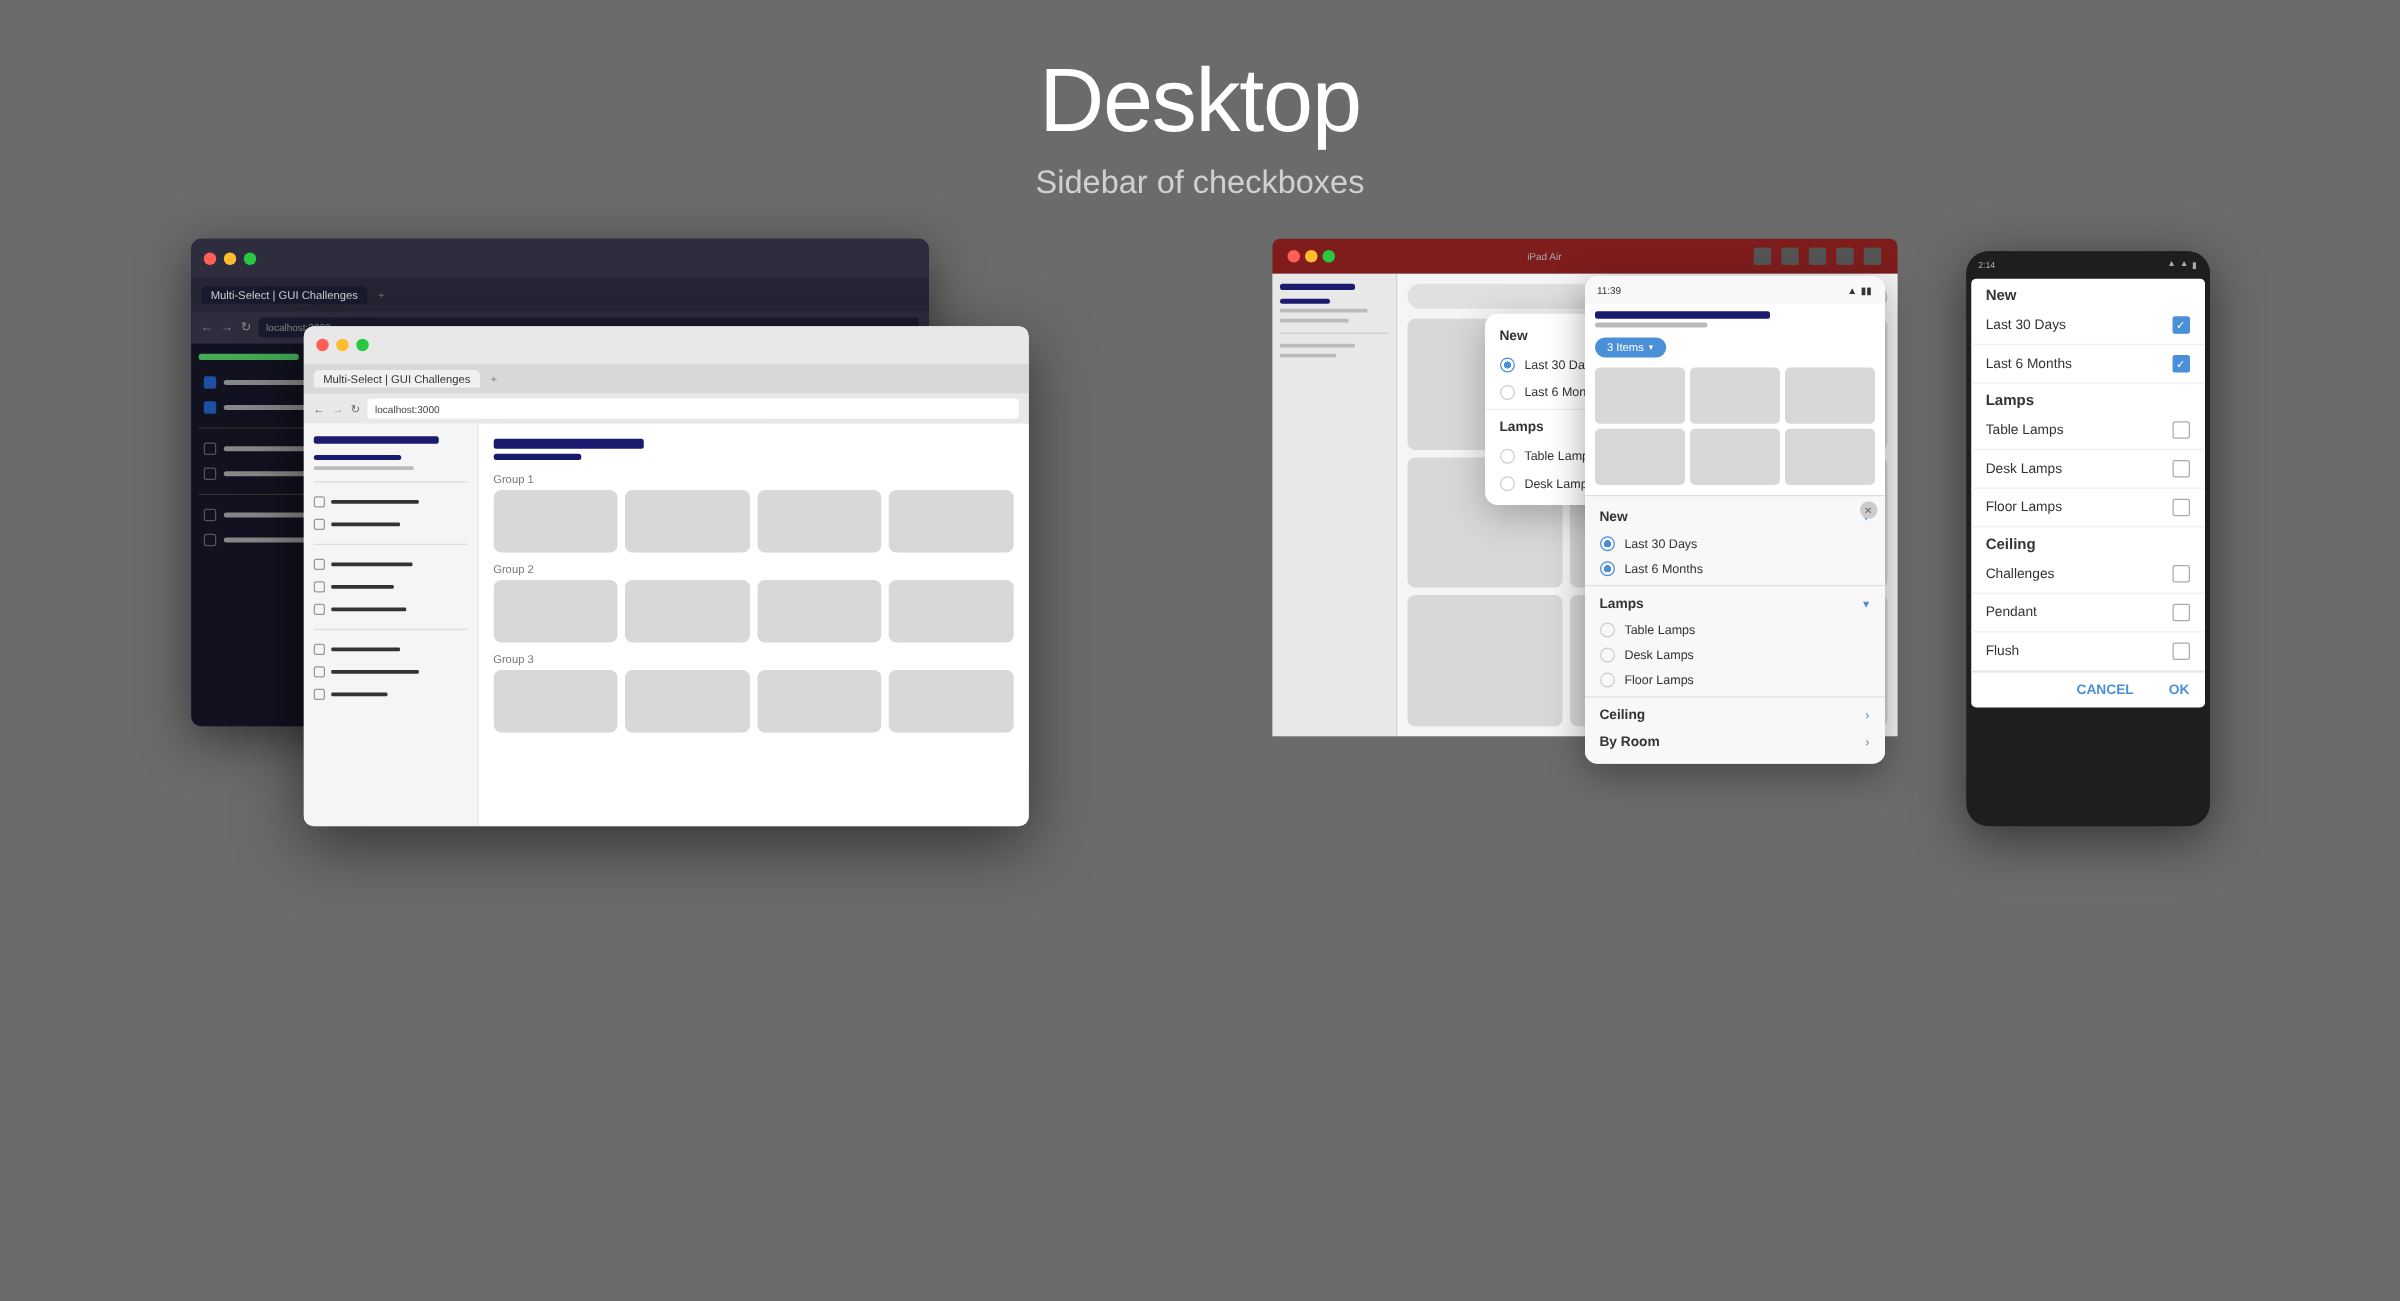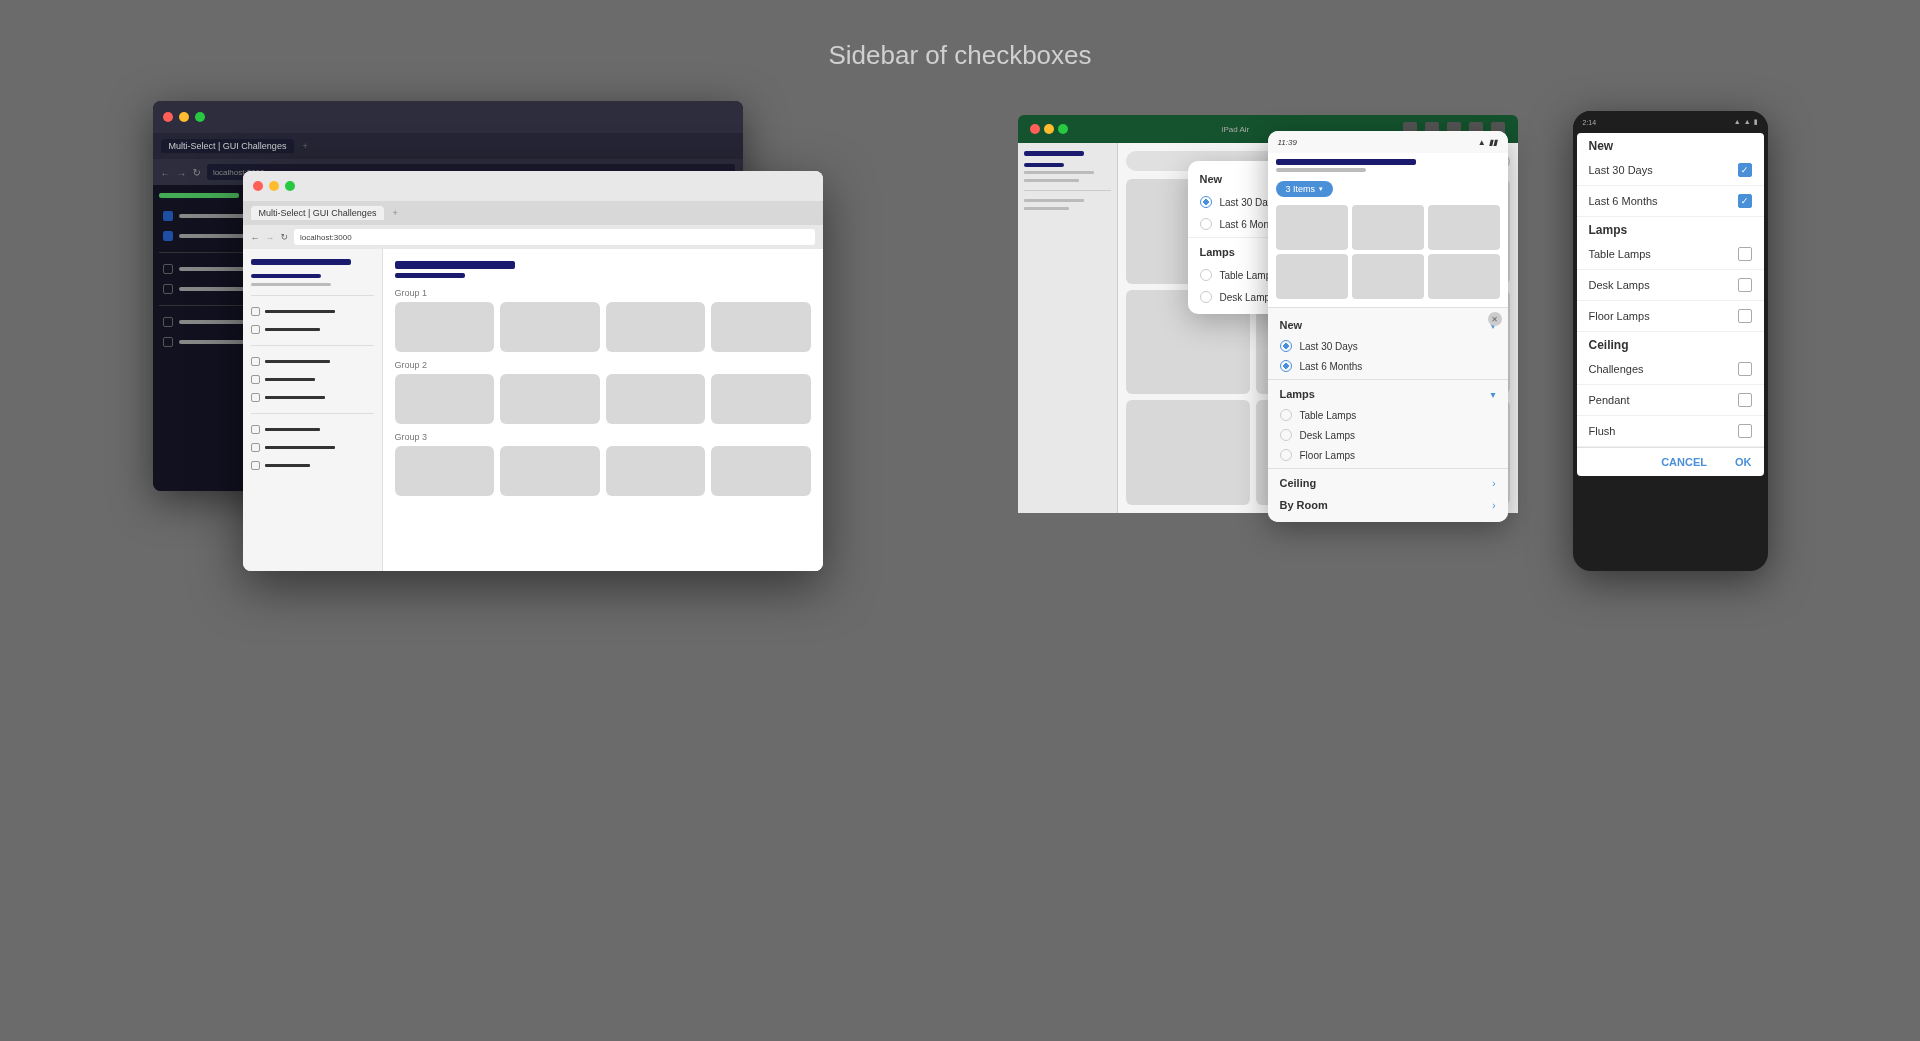--- a/index.html
+++ b/index.html
@@ -320,30 +320,29 @@
 
     
     .ipad-wrapper {
       position: absolute;
       top: 0;
       left: 0;
       width: 500px;
       height: 430px;
     }
     .ipad-top-bar {
-      background: #14532d;
+      background: #7f1d1d;
       height: 28px;
       border-radius: 6px 6px 0 0;
       display: flex;
       align-items: center;
       justify-content: space-between;
       padding: 0 12px;
       font-size: 8px;
       color: #aaa;
-      margin-top: 14px;
     }
     .ipad-top-bar-icons {
       display: flex;
       gap: 8px;
     }
     .ipad-top-icon {
       width: 14px;
       height: 14px;
       background: #555;
       border-radius: 2px;
@@ -497,21 +496,20 @@
     }
     .iphone-status-bar {
       background: #f8f8f8;
       height: 22px;
       display: flex;
       align-items: center;
       justify-content: space-between;
       padding: 3px 10px;
       font-size: 8px;
       color: #333;
-      font-style: italic;
     }
     .iphone-grid {
       display: grid;
       grid-template-columns: repeat(3, 1fr);
       gap: 4px;
       padding: 4px 8px 8px 8px;
     }
     .iphone-cell {
       height: 45px;
       background: #d8d8d8;
@@ -630,20 +628,21 @@
       font-weight: 600;
       color: #4a90d9;
     }
     .nav-arrow { font-size: 10px; color: #888; }
   </style>
 </head>
 <body>
 
 <div class="header-section">
   <div class="header-column">
+    <h1 class="header-title">Desktop</h1>
     <p class="header-subtitle">Sidebar of checkboxes</p>
   </div>
 </div>
 
 <div class="main-content">
 
   <div class="desktop-section">
 
     <div class="browser-back">
       <div class="browser-bar">

